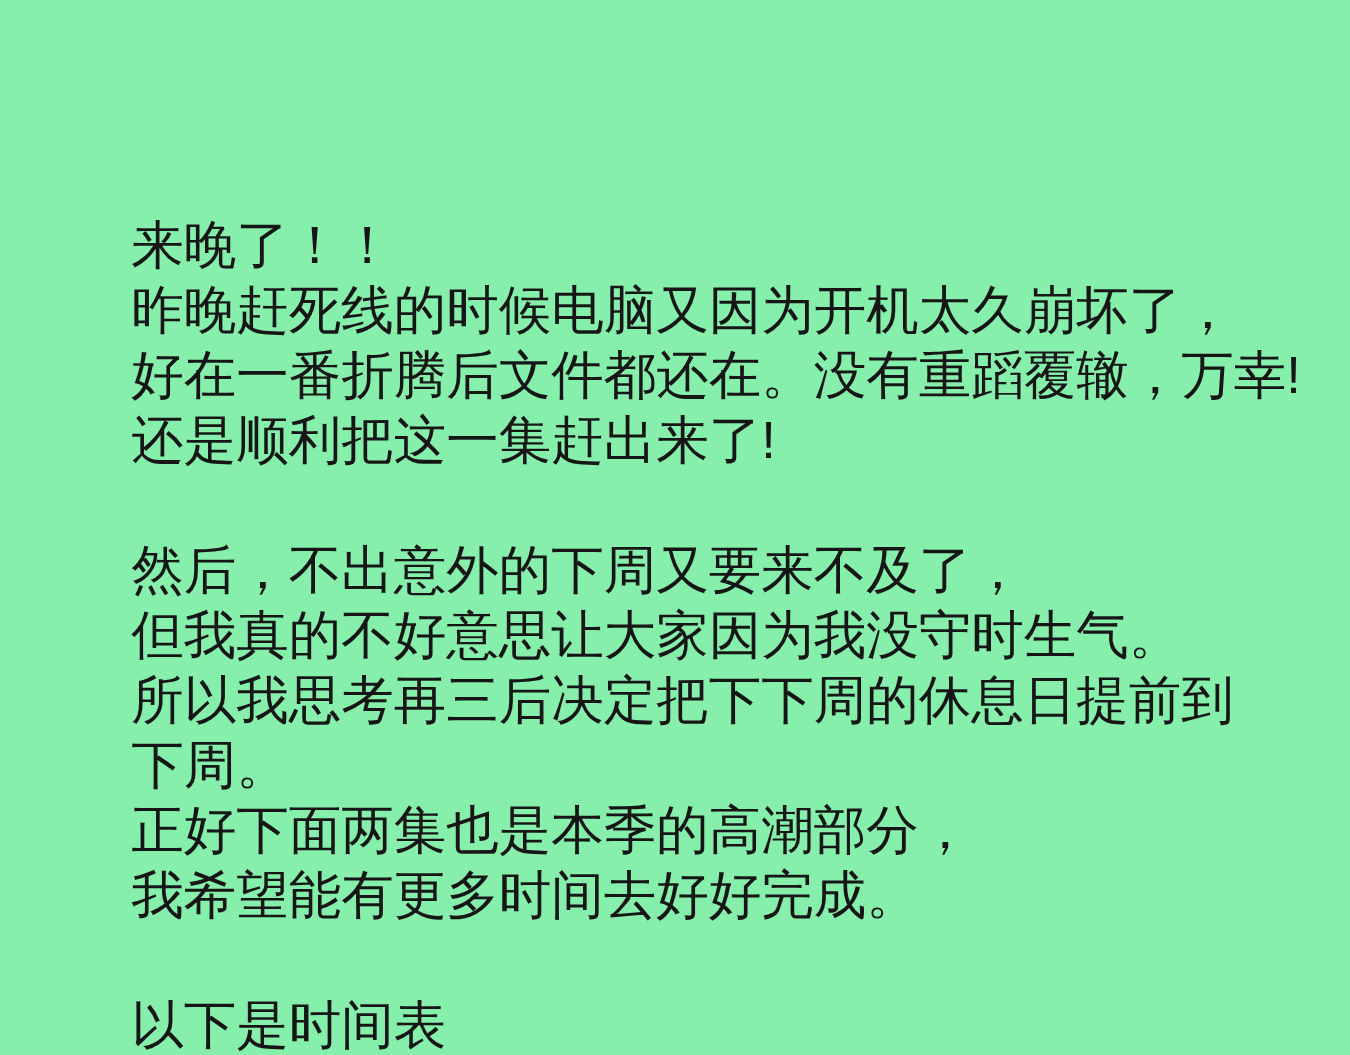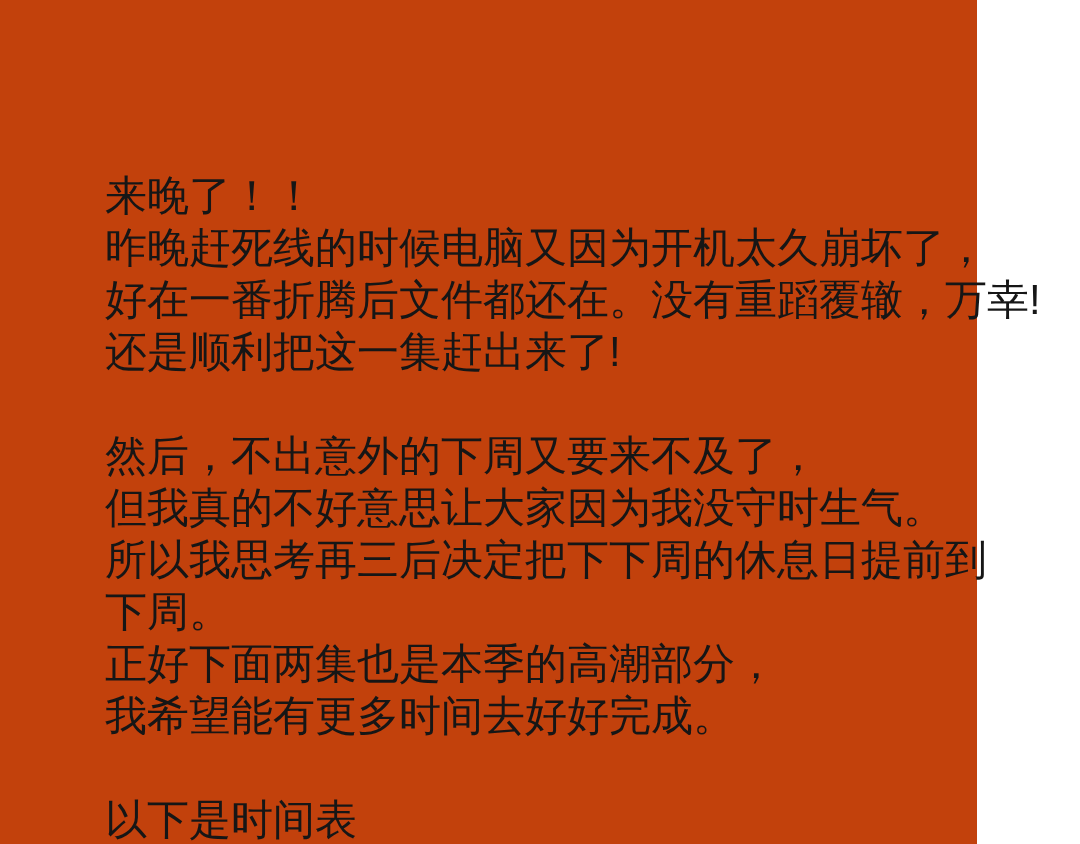--- a/index.html
+++ b/index.html
@@ -8,23 +8,23 @@
   }
   body {
     width: 1080px;
     height: 844px;
     background: #ffffff;
     overflow: hidden;
     font-family: "Liberation Sans", sans-serif;
   }
   .page {
     position: relative;
-    width: 977px;
+    width: 1080px;
     height: 844px;
-    background: #c2410c;
+    background: #86efac;
   }
   .note {
     position: absolute;
     left: 105px;
     top: 170px;
     width: 960px;
     color: #161616;
     font-size: 42px;
     line-height: 52px;
     font-weight: 400;

